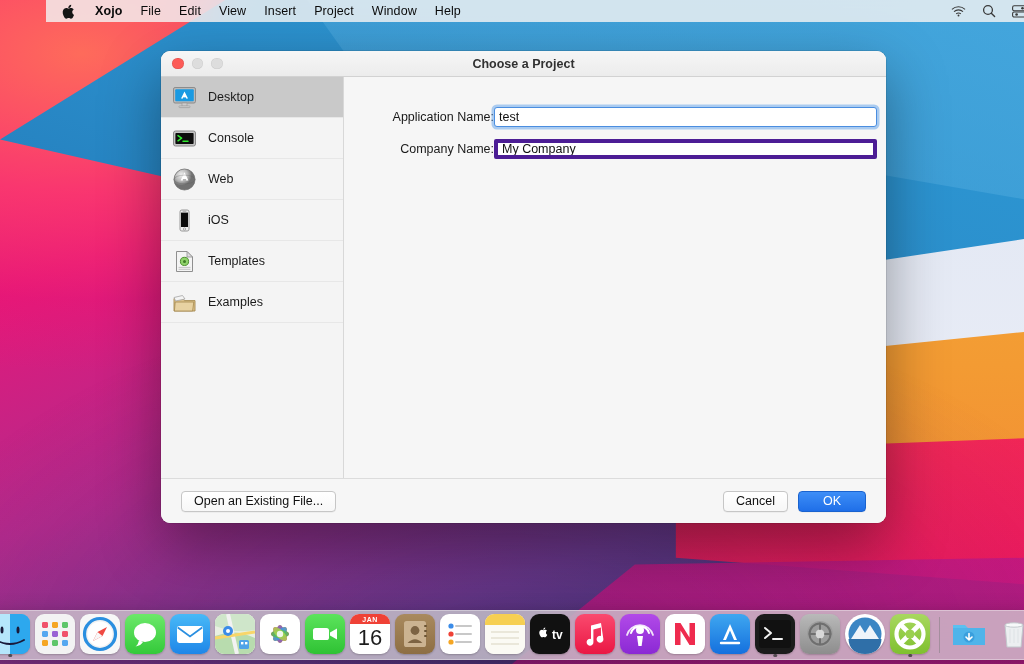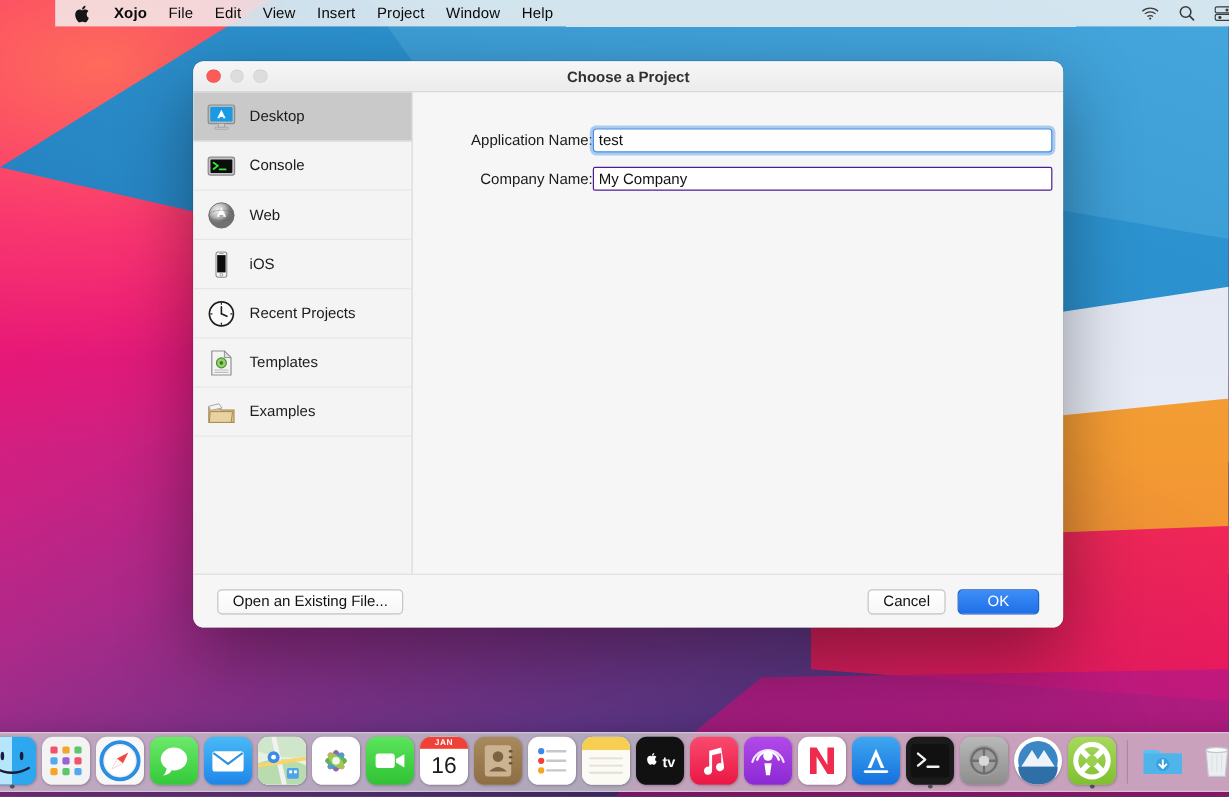--- a/index.html
+++ b/index.html
@@ -141,21 +141,21 @@
     display: flex; align-items: center;
     margin-bottom: 12px;
   }
   .field-label {
     width: 150px; flex: 0 0 150px;
     text-align: right; 
     font-size: 12.5px; color: #1a1a1a;
   }
   .field-input {
     width: 383px; height: 20px;
-    border: 1px solid #4c1d95;
+    border: 4px solid #4c1d95;
     background: #ffffff;
     border-radius: 2px;
     font-size: 12.5px; color: #101010;
     padding: 0 4px;
     font-family: "Liberation Sans", sans-serif;
     outline: none;
   }
   .field-input.focused {
     border: 1px solid #4a8ee0;
     box-shadow: 0 0 0 2.5px rgba(78,150,232,0.45);
@@ -339,34 +339,20 @@
             <svg width="25" height="25" viewBox="0 0 25 25">
               <rect x="8" y="2" width="9" height="21" rx="1.8" fill="#f2f2f2" stroke="#8d8d8d" stroke-width="0.9"></rect>
               <rect x="9" y="4.6" width="7" height="14.4" fill="#0b0b0b"></rect>
               <line x1="11" y1="3.3" x2="14" y2="3.3" stroke="#9a9a9a" stroke-width="0.8" stroke-linecap="round"></line>
               <circle cx="12.5" cy="21" r="1.2" fill="none" stroke="#9a9a9a" stroke-width="0.8"></circle>
             </svg>
           </span>
           <span>iOS</span>
         </div>
 
-        <div class="side-item">
-          <span class="side-ico">
-            <svg width="25" height="25" viewBox="0 0 25 25">
-              <circle cx="12.5" cy="12.5" r="10" fill="#fafafa" stroke="#1c1c1c" stroke-width="1.4"></circle>
-              <line x1="12.5" y1="12.5" x2="12.5" y2="6.6" stroke="#1c1c1c" stroke-width="1.3" stroke-linecap="round"></line>
-              <line x1="12.5" y1="12.5" x2="17.1" y2="14.6" stroke="#1c1c1c" stroke-width="1.3" stroke-linecap="round"></line>
-              <line x1="12.5" y1="3.4" x2="12.5" y2="5" stroke="#1c1c1c" stroke-width="1"></line>
-              <line x1="12.5" y1="20" x2="12.5" y2="21.6" stroke="#1c1c1c" stroke-width="1"></line>
-              <line x1="3.4" y1="12.5" x2="5" y2="12.5" stroke="#1c1c1c" stroke-width="1"></line>
-              <line x1="20" y1="12.5" x2="21.6" y2="12.5" stroke="#1c1c1c" stroke-width="1"></line>
-            </svg>
-          </span>
-          <span>Recent Projects</span>
-        </div>
 
         <div class="side-item">
           <span class="side-ico">
             <svg width="25" height="25" viewBox="0 0 25 25">
               <path d="M4.5 2.5 H15 L20.5 8 V22.5 H4.5 Z" fill="#f4f4f4" stroke="#8f8f8f" stroke-width="1"></path>
               <path d="M15 2.5 V8 H20.5 Z" fill="#dedede" stroke="#8f8f8f" stroke-width="0.8"></path>
               <line x1="6.6" y1="18.4" x2="18.4" y2="18.4" stroke="#bdbdbd" stroke-width="0.9"></line>
               <line x1="6.6" y1="20.3" x2="18.4" y2="20.3" stroke="#bdbdbd" stroke-width="0.9"></line>
               <circle cx="12.5" cy="12.4" r="4.1" fill="#8fd36a" stroke="#4e8f32" stroke-width="1"></circle>
               <circle cx="12.5" cy="12.4" r="1.5" fill="#3f7a27"></circle>
@@ -517,21 +503,21 @@
         <svg width="40" height="40" viewBox="0 0 40 40">
           <rect x="8" y="14" width="16" height="12" rx="2.6" fill="#ffffff"></rect>
           <path d="M25 18.5 L32 14.5 V25.5 L25 21.5 Z" fill="#ffffff"></path>
         </svg>
       </div>
     </div>
 
     <div class="dock-app">
       <div class="dock-ico" style="background:#ffffff;flex-direction:column;justify-content:flex-start;">
         <div style="width:100%;height:10px;background:#ef4136;color:#fff;font-size:7px;font-weight:bold;display:flex;align-items:center;justify-content:center;letter-spacing:0.5px;">JAN</div>
-        <div style="flex:1;display:flex;align-items:center;justify-content:center;font-size:19px;color:#1c1c1c;line-height:1;padding-bottom:2px;">16</div>
+        <div style="flex:1;display:flex;align-items:center;justify-content:center;font-size:22px;color:#1c1c1c;line-height:1;padding-bottom:2px;">16</div>
       </div>
     </div>
 
     <div class="dock-app">
       <div class="dock-ico" style="background:linear-gradient(180deg,#a98a5e,#8d6e44);">
         <svg width="40" height="40" viewBox="0 0 40 40">
           <rect x="9" y="7" width="22" height="26" rx="2.6" fill="#cbb391"></rect>
           <circle cx="20" cy="16.5" r="4.4" fill="#7c6343"></circle>
           <path d="M12.6 29 Q20 21.5 27.4 29 Z" fill="#7c6343"></path>
           <rect x="29" y="11" width="3" height="2" rx="1" fill="#6b5435"></rect>

